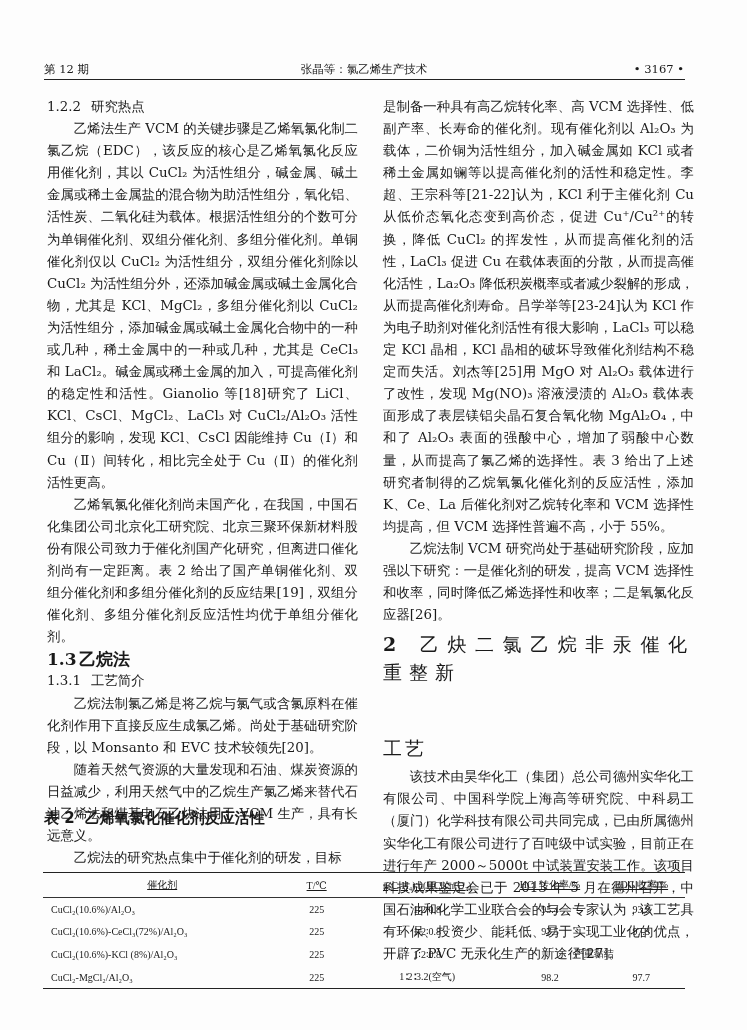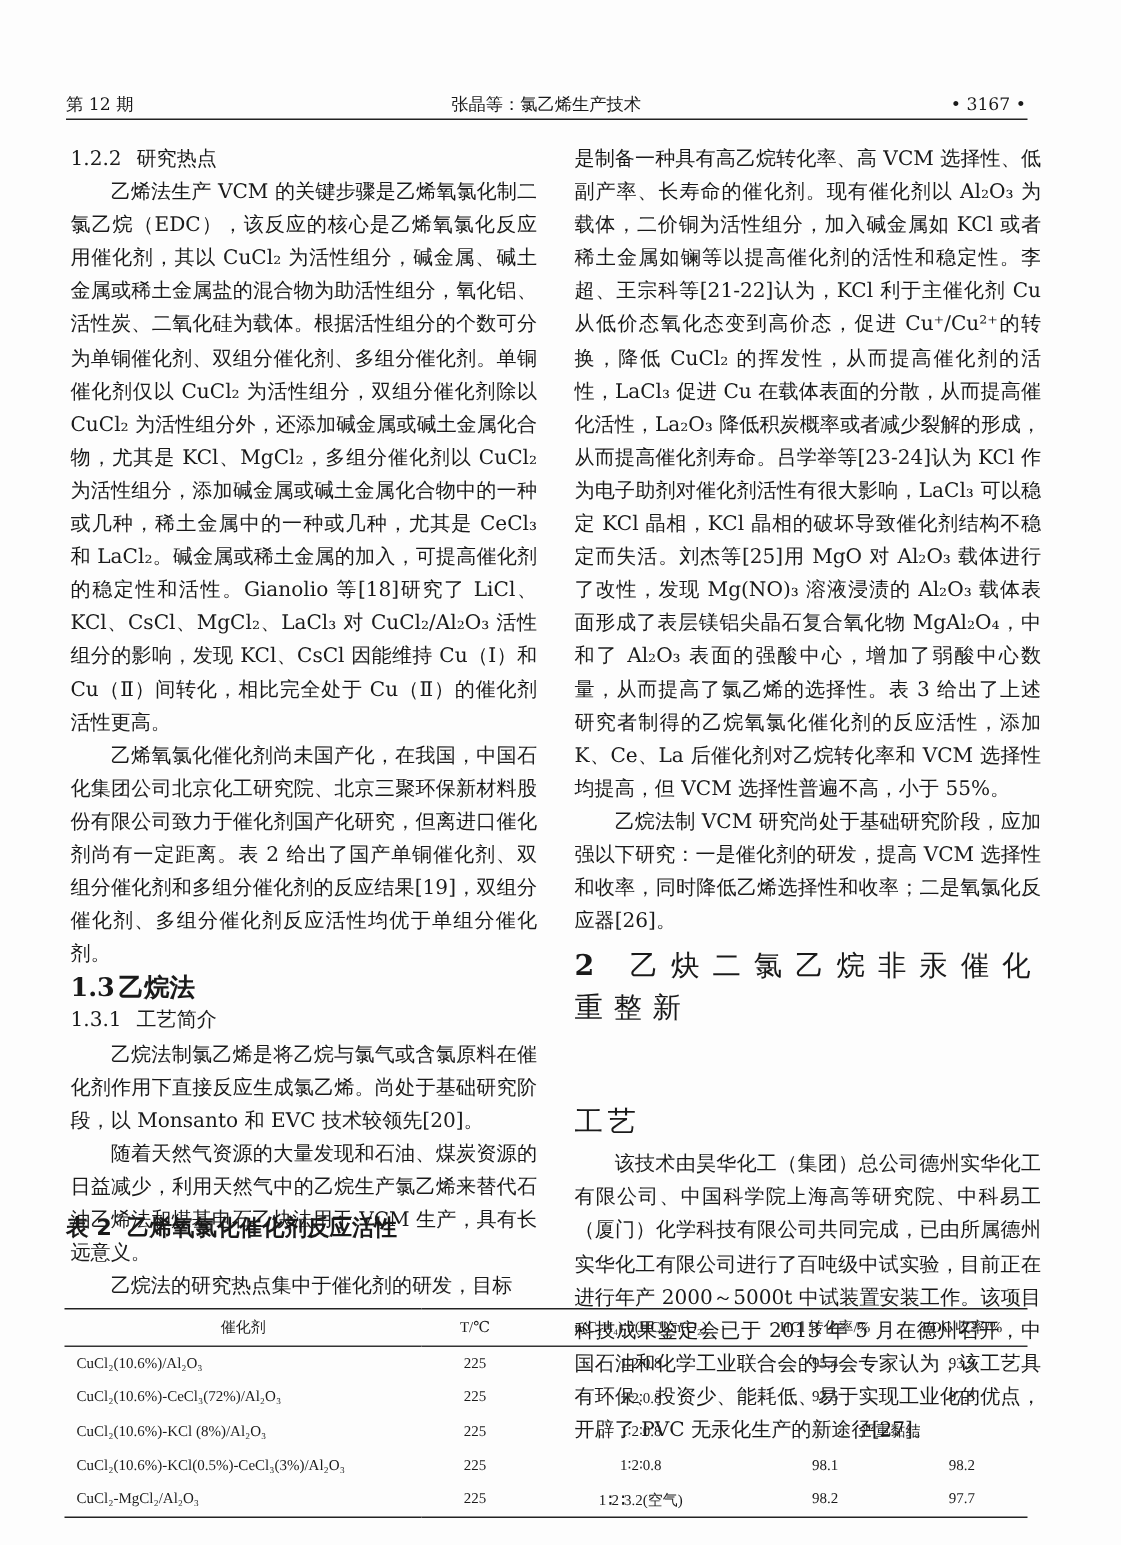--- a/index.html
+++ b/index.html
@@ -24,21 +24,21 @@
   .h1 .num { font-weight: bold; letter-spacing: 0; margin-right: 22px; }
   .h1 .tail { display: block; letter-spacing: 3px; margin-top: 48px; }
 
   .table-caption { position: absolute; left: 44px; width: 641px; top: 809px; text-align: left;
                    font-size: 15px; font-weight: bold; font-family: "DejaVu Sans", "Liberation Sans", sans-serif; }
   .table-caption .num { margin-right: 10px; }
   table.data { position: absolute; left: 43px; top: 872px; width: 642px; border-collapse: collapse;
                font-size: 10px; font-family: "Liberation Serif", "DejaVu Serif", serif; }
   table.data thead tr { border-top: 1.8px solid #222; border-bottom: 1px solid #333; }
   table.data tbody tr:last-child { border-bottom: 1.8px solid #222; }
-  table.data th { font-weight: normal; height: 22px; }
+  table.data th { font-weight: normal; height: 22px; text-decoration: underline; }
   table.data td { height: 20.6px; text-align: center; }
   table.data td.catalyst { text-align: left; padding-left: 8px; }
   .c1 { width: 240px; } .c2 { width: 70px; } .c3 { width: 150px; } .c4 { width: 95px; } .c5 { width: 87px; }
 </style>
 </head>
 <body>
 
 <div class="header">
   <span class="left">第 12 期</span>
   <span class="center">张晶等：氯乙烯生产技术</span>
@@ -102,27 +102,20 @@
       <td>97.5</td>
       <td>97.3</td>
     </tr>
     <tr>
       <td class="catalyst">CuCl₂(10.6%)-KCl (8%)/Al₂O₃</td>
       <td>225</td>
       <td>1∶2∶0.8</td>
       <td colspan="2">严重黏结</td>
     </tr>
     <tr>
-      <td class="catalyst">CuCl₂(10.6%)-KCl(0.5%)-CeCl₃(3%)/Al₂O₃</td>
-      <td>225</td>
-      <td>1∶2∶0.8</td>
-      <td>98.1</td>
-      <td>98.2</td>
-    </tr>
-    <tr>
       <td class="catalyst">CuCl₂-MgCl₂/Al₂O₃</td>
       <td>225</td>
       <td>1∶2∶3.2(空气)</td>
       <td>98.2</td>
       <td>97.7</td>
     </tr>
   </tbody>
 </table>
 
 </body></html>

